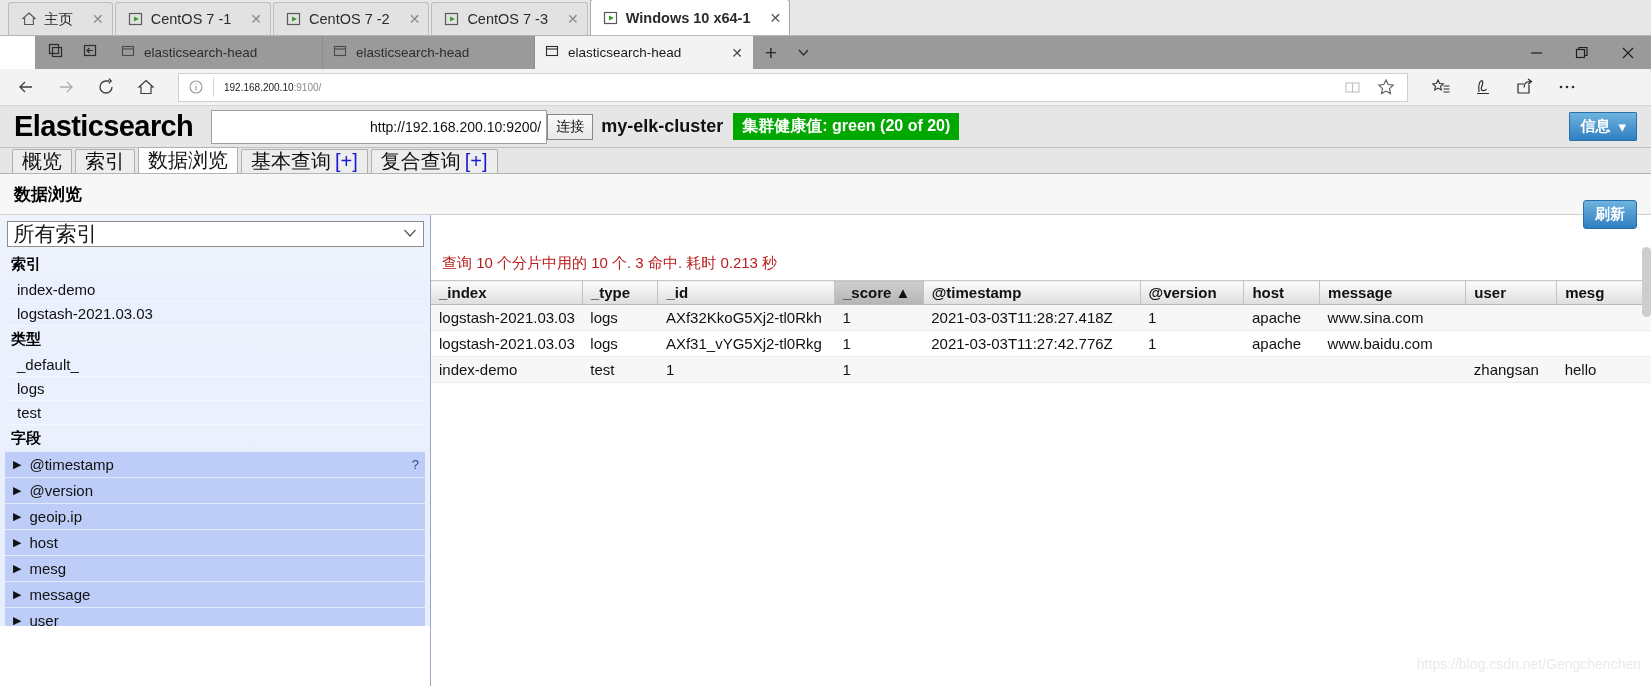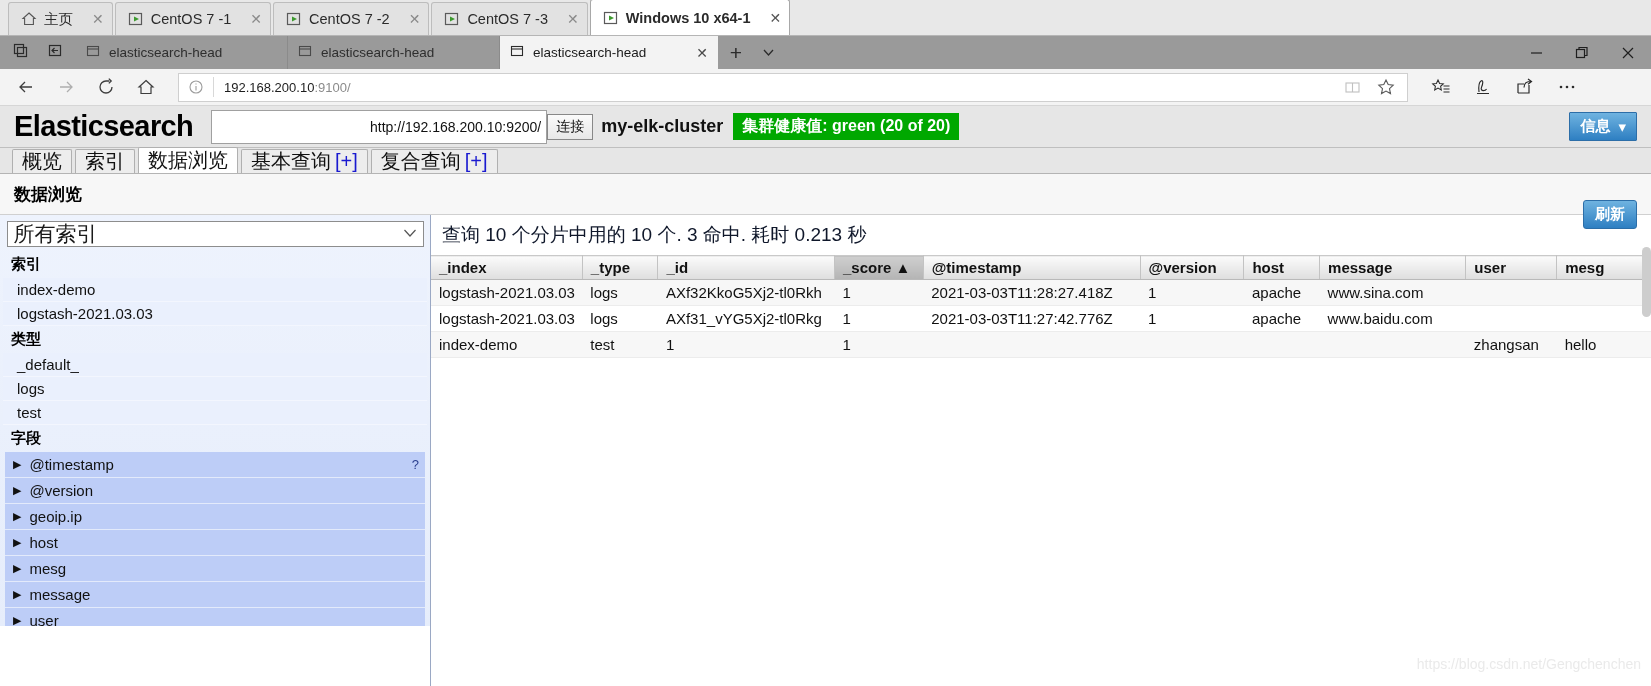--- a/index.html
+++ b/index.html
@@ -52,20 +52,21 @@
   .vm-tab.active .tab-x { color: #555; }
   .icon-home svg, .icon-vm svg { display: block; }
 
   
   .edge-titlebar {
     height: 33px;
     background: #9a9a9a;
     display: flex;
     align-items: stretch;
     position: relative;
+    margin-left: 35px;
   }
   .edge-ctrlbtns {
     width: 76px;
     display: flex;
     align-items: center;
     justify-content: center;
     gap: 18px;
     color: #2b2b2b;
     flex: none;
     background: #9a9a9a;
@@ -137,21 +138,21 @@
     display: flex;
     align-items: center;
     max-width: 1230px;
   }
   .addr-info {
     width: 34px; display: flex; align-items: center; justify-content: center;
     color: #9c9c9c;
   }
   .addr-sep { width: 1px; height: 20px; background: #d8d8d8; }
   .addr-text {
-    flex: 1; padding-left: 10px; font-size: 13px; color: #1d1d1d;
+    flex: 1; padding-left: 10px; font-size: 10px; color: #1d1d1d;
     white-space: nowrap; overflow: hidden;
   }
   .addr-text .dim { color: #8b8b8b; }
   .addr-right { display: flex; align-items: center; padding-right: 4px; }
   .addr-ibtn {
     width: 34px; height: 27px;
     display: flex; align-items: center; justify-content: center; color: #6e6e6e;
   }
   .tb-right { display: flex; align-items: center; padding-left: 4px; }
   .tb-right .tb-btn { width: 42px; color: #2b2b2b; }
@@ -310,23 +311,24 @@
     display: flex; align-items: center; gap: 8px;
     cursor: pointer;
     margin: 0 2px;
   }
   .fld-item .tri { font-size: 11px; color: #111; }
   .fld-item .qmark { margin-left: auto; color: #2b3f8f; font-size: 13px; }
 
   
   .es-right { flex: 1 1 auto; min-width: 0; position: relative; }
   .res-summary {
-    font-size: 19px;
-    color: #0f172a;
+    font-size: 15px;
+    color: #b91c1c;
     padding: 7px 0 7px 11px;
+    margin-top: 32px;
   }
   .res-table { width: 100%; border-collapse: collapse; table-layout: fixed; }
   .res-table th {
     background: linear-gradient(#fbfbfb, #dedede);
     border-right: 1px solid #c3c3c3;
     border-top: 1px solid #c9c9c9;
     border-bottom: 1px solid #b9b9b9;
     font-size: 15px;
     font-weight: bold;
     color: #111;

